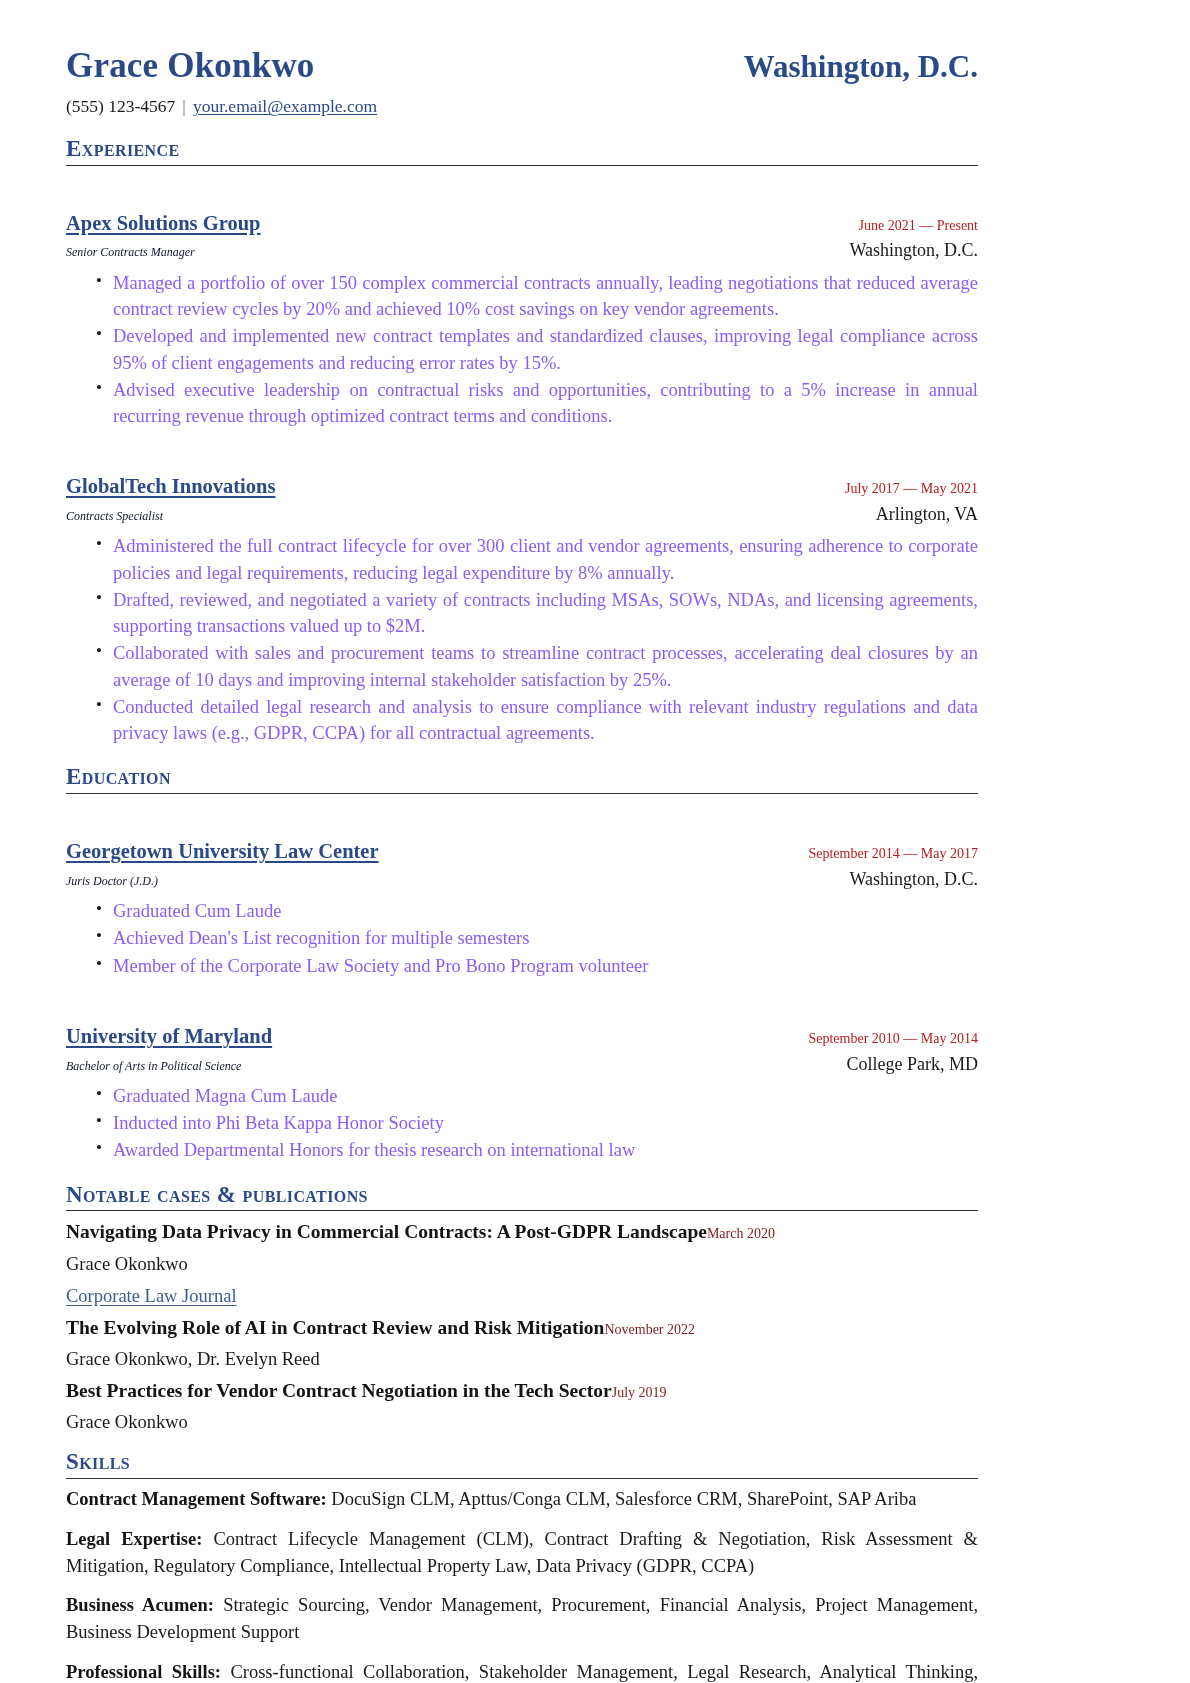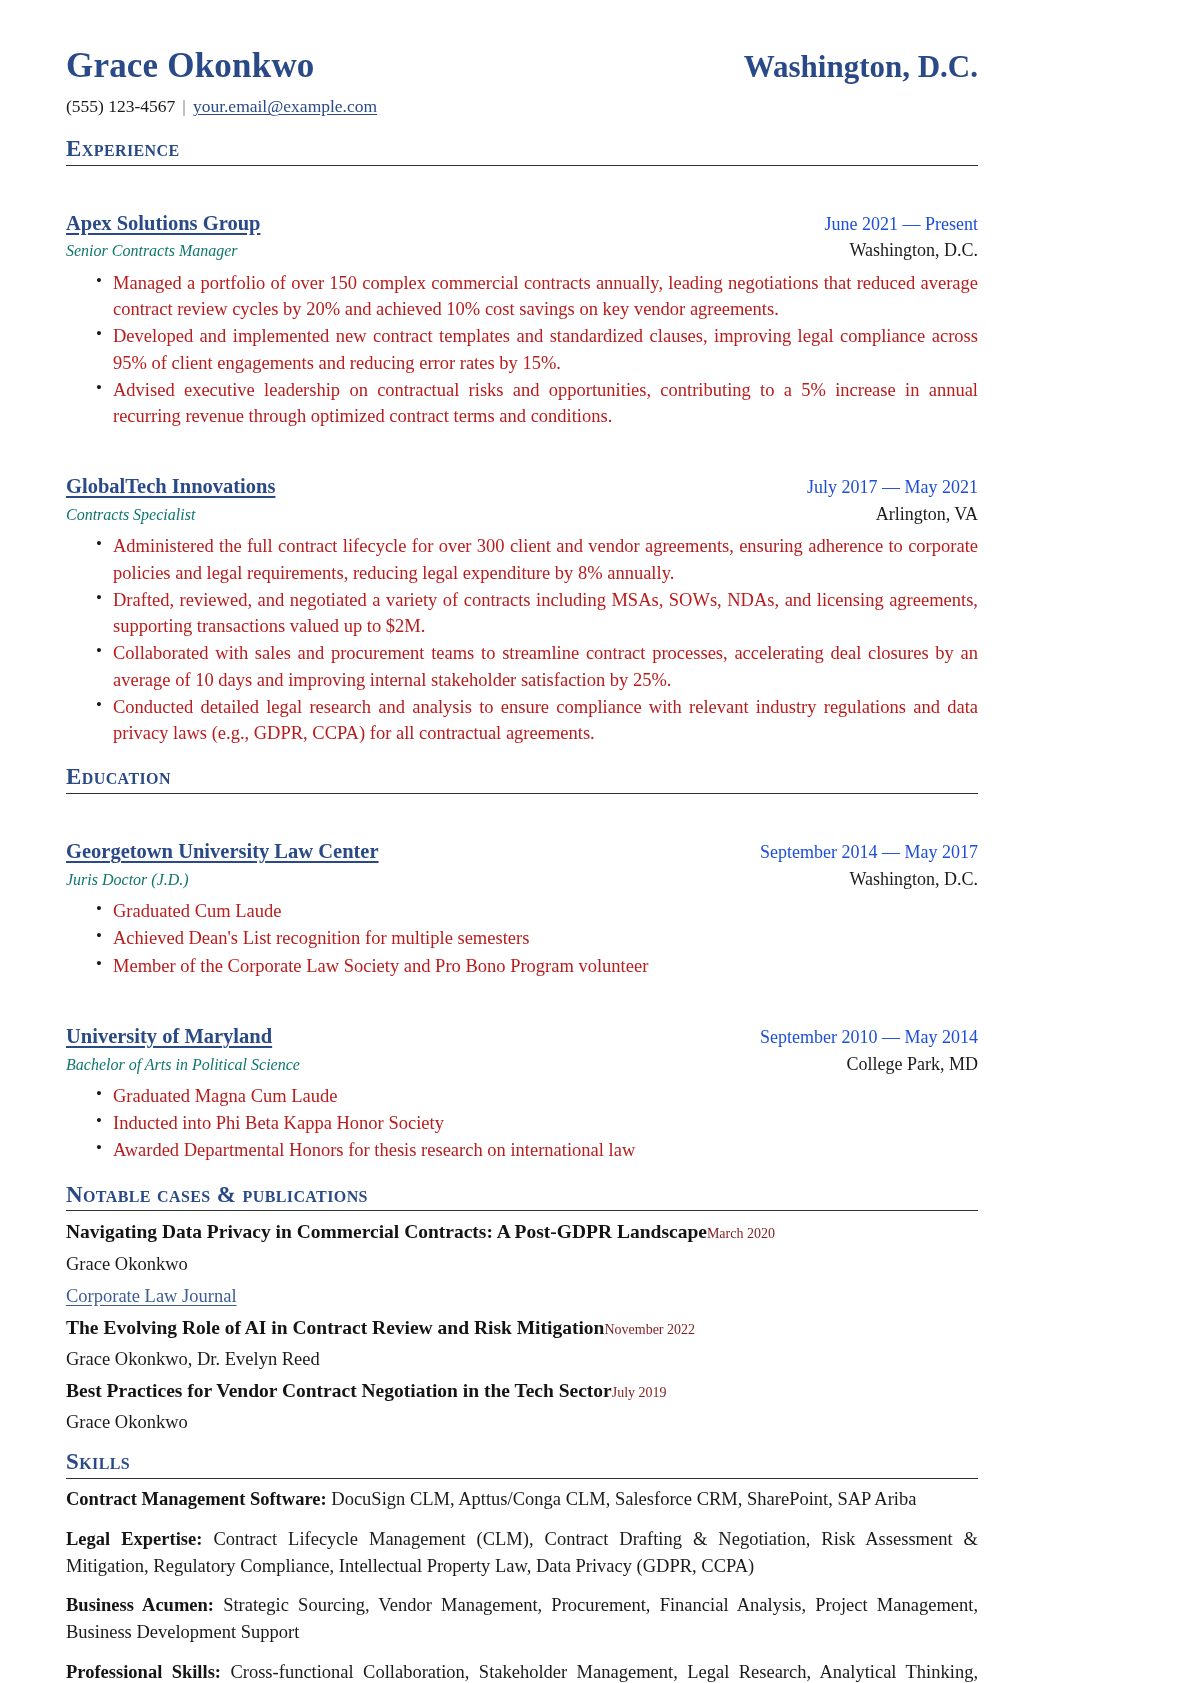--- a/index.html
+++ b/index.html
@@ -94,28 +94,28 @@
     margin-top: 44px;
   }
   .entry-org {
     font-size: 20.5px;
     font-weight: bold;
     color: #2a4a87;
     text-decoration: underline;
     text-underline-offset: 3px;
   }
   .entry-date {
-    font-size: 18px;
-    color: #1d4ed8;
+    font-size: 14px;
+    color: #b91c1c;
     white-space: nowrap;
   }
   .entry-role {
-    font-size: 16px;
+    font-size: 12px;
     font-style: italic;
-    color: #0f766e;
+    color: #0f172a;
   }
   .entry-place {
     font-size: 18px;
     color: #1a1a1a;
     white-space: nowrap;
   }
   .entry-sub {
     margin-top: 1px;
   }
 
@@ -125,21 +125,21 @@
     padding-left: 30px;
     list-style: none;
   }
   ul.bullets li {
     font-size: 18.5px;
     line-height: 1.42;
     text-align: justify;
     position: relative;
     padding-left: 17px;
     margin-bottom: 1px;
-    color: #b91c1c;
+    color: #8b5cf6;
   }
   ul.bullets li::before {
     content: "•";
     position: absolute;
     left: 0;
     top: -1px;
     font-size: 17px;
     color: #1a1a1a;
   }
 

